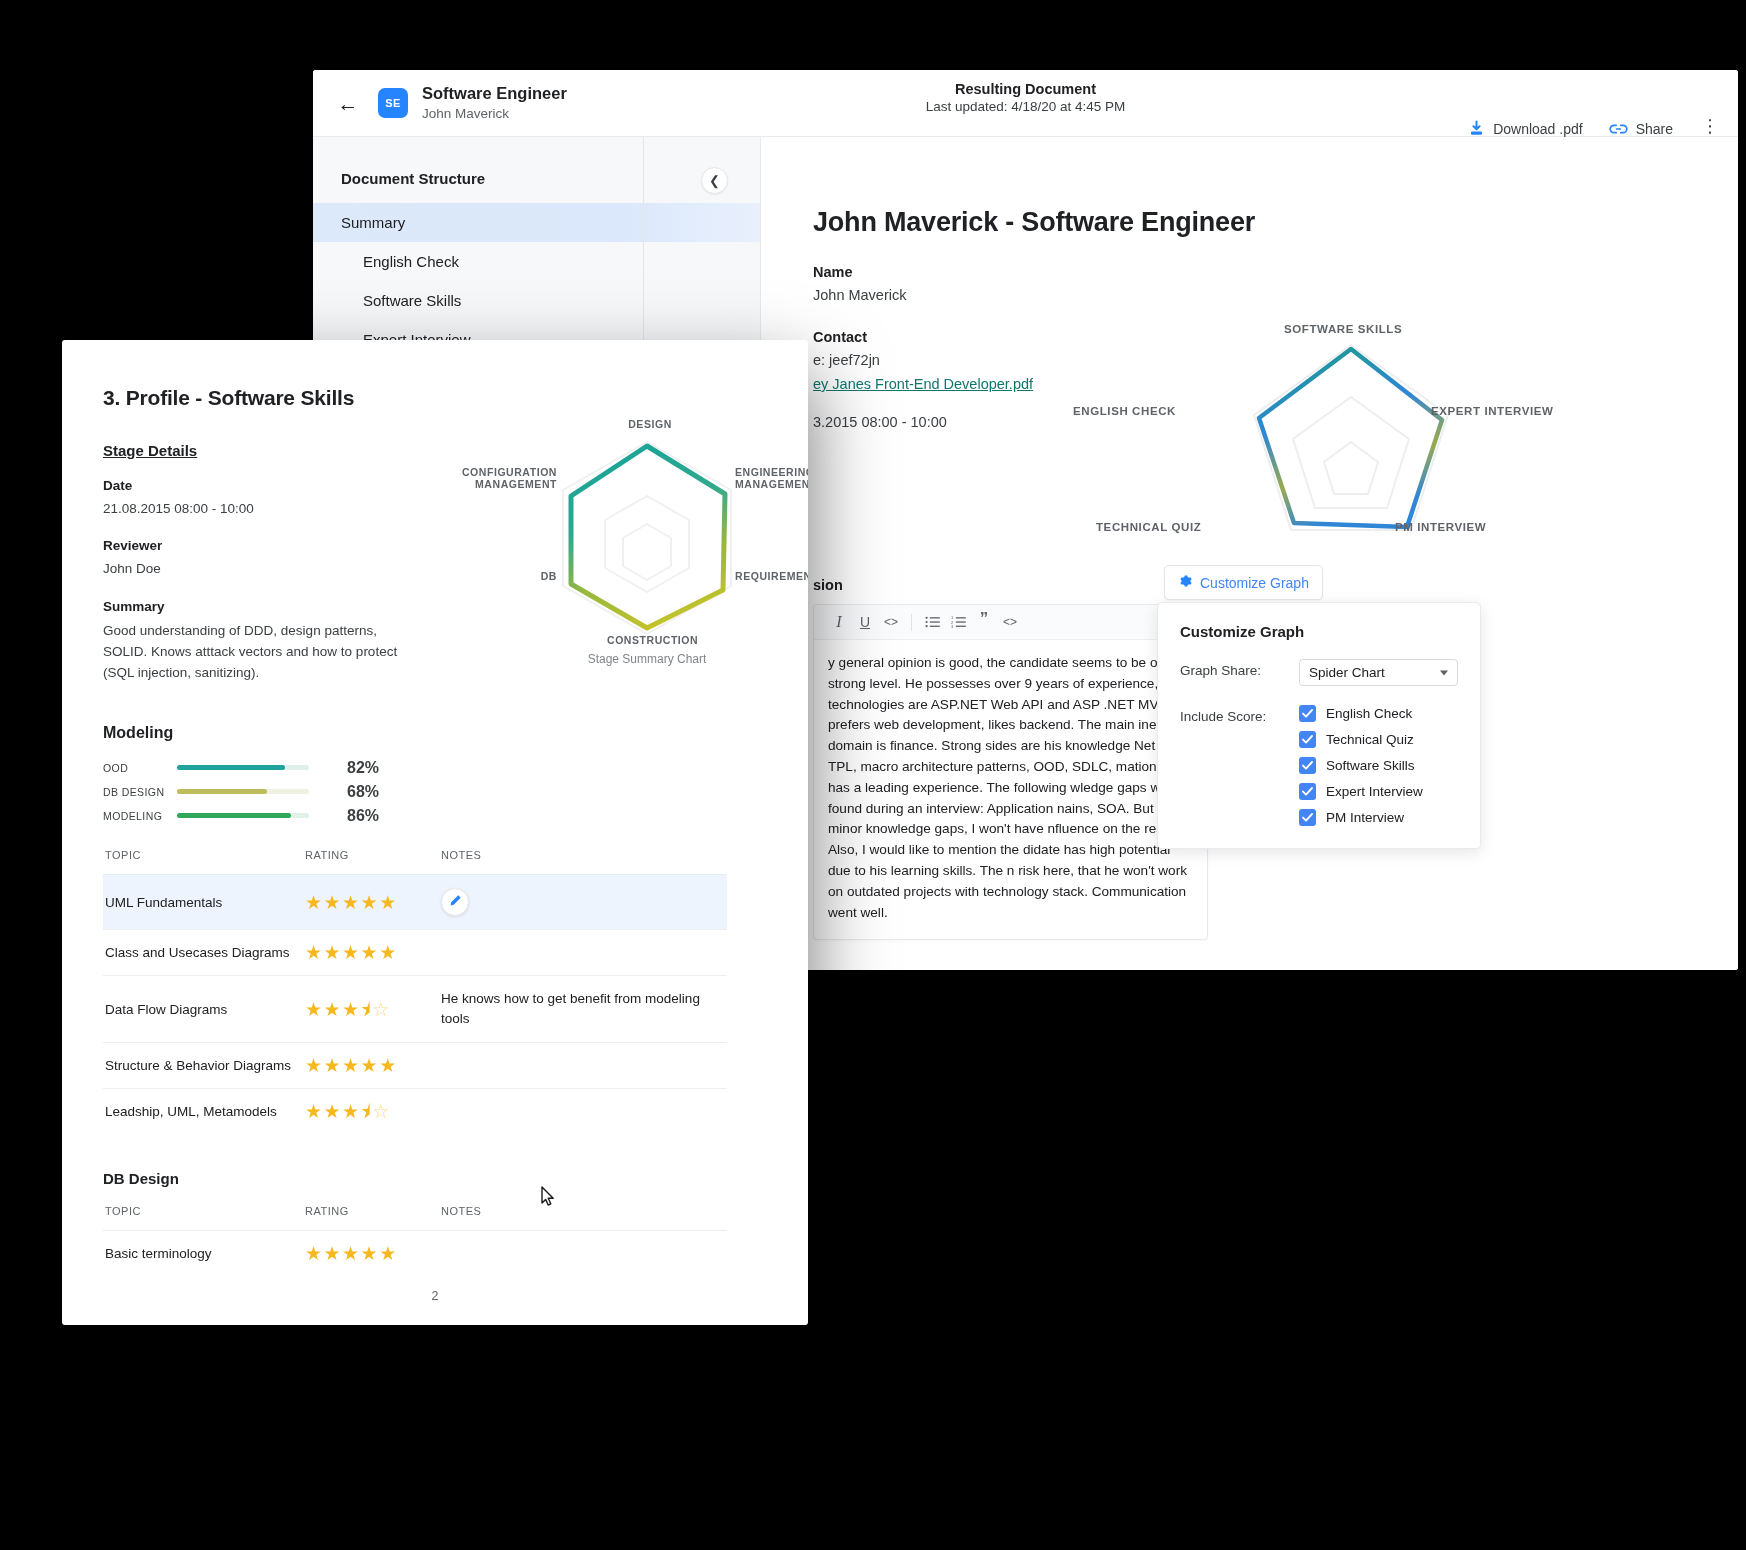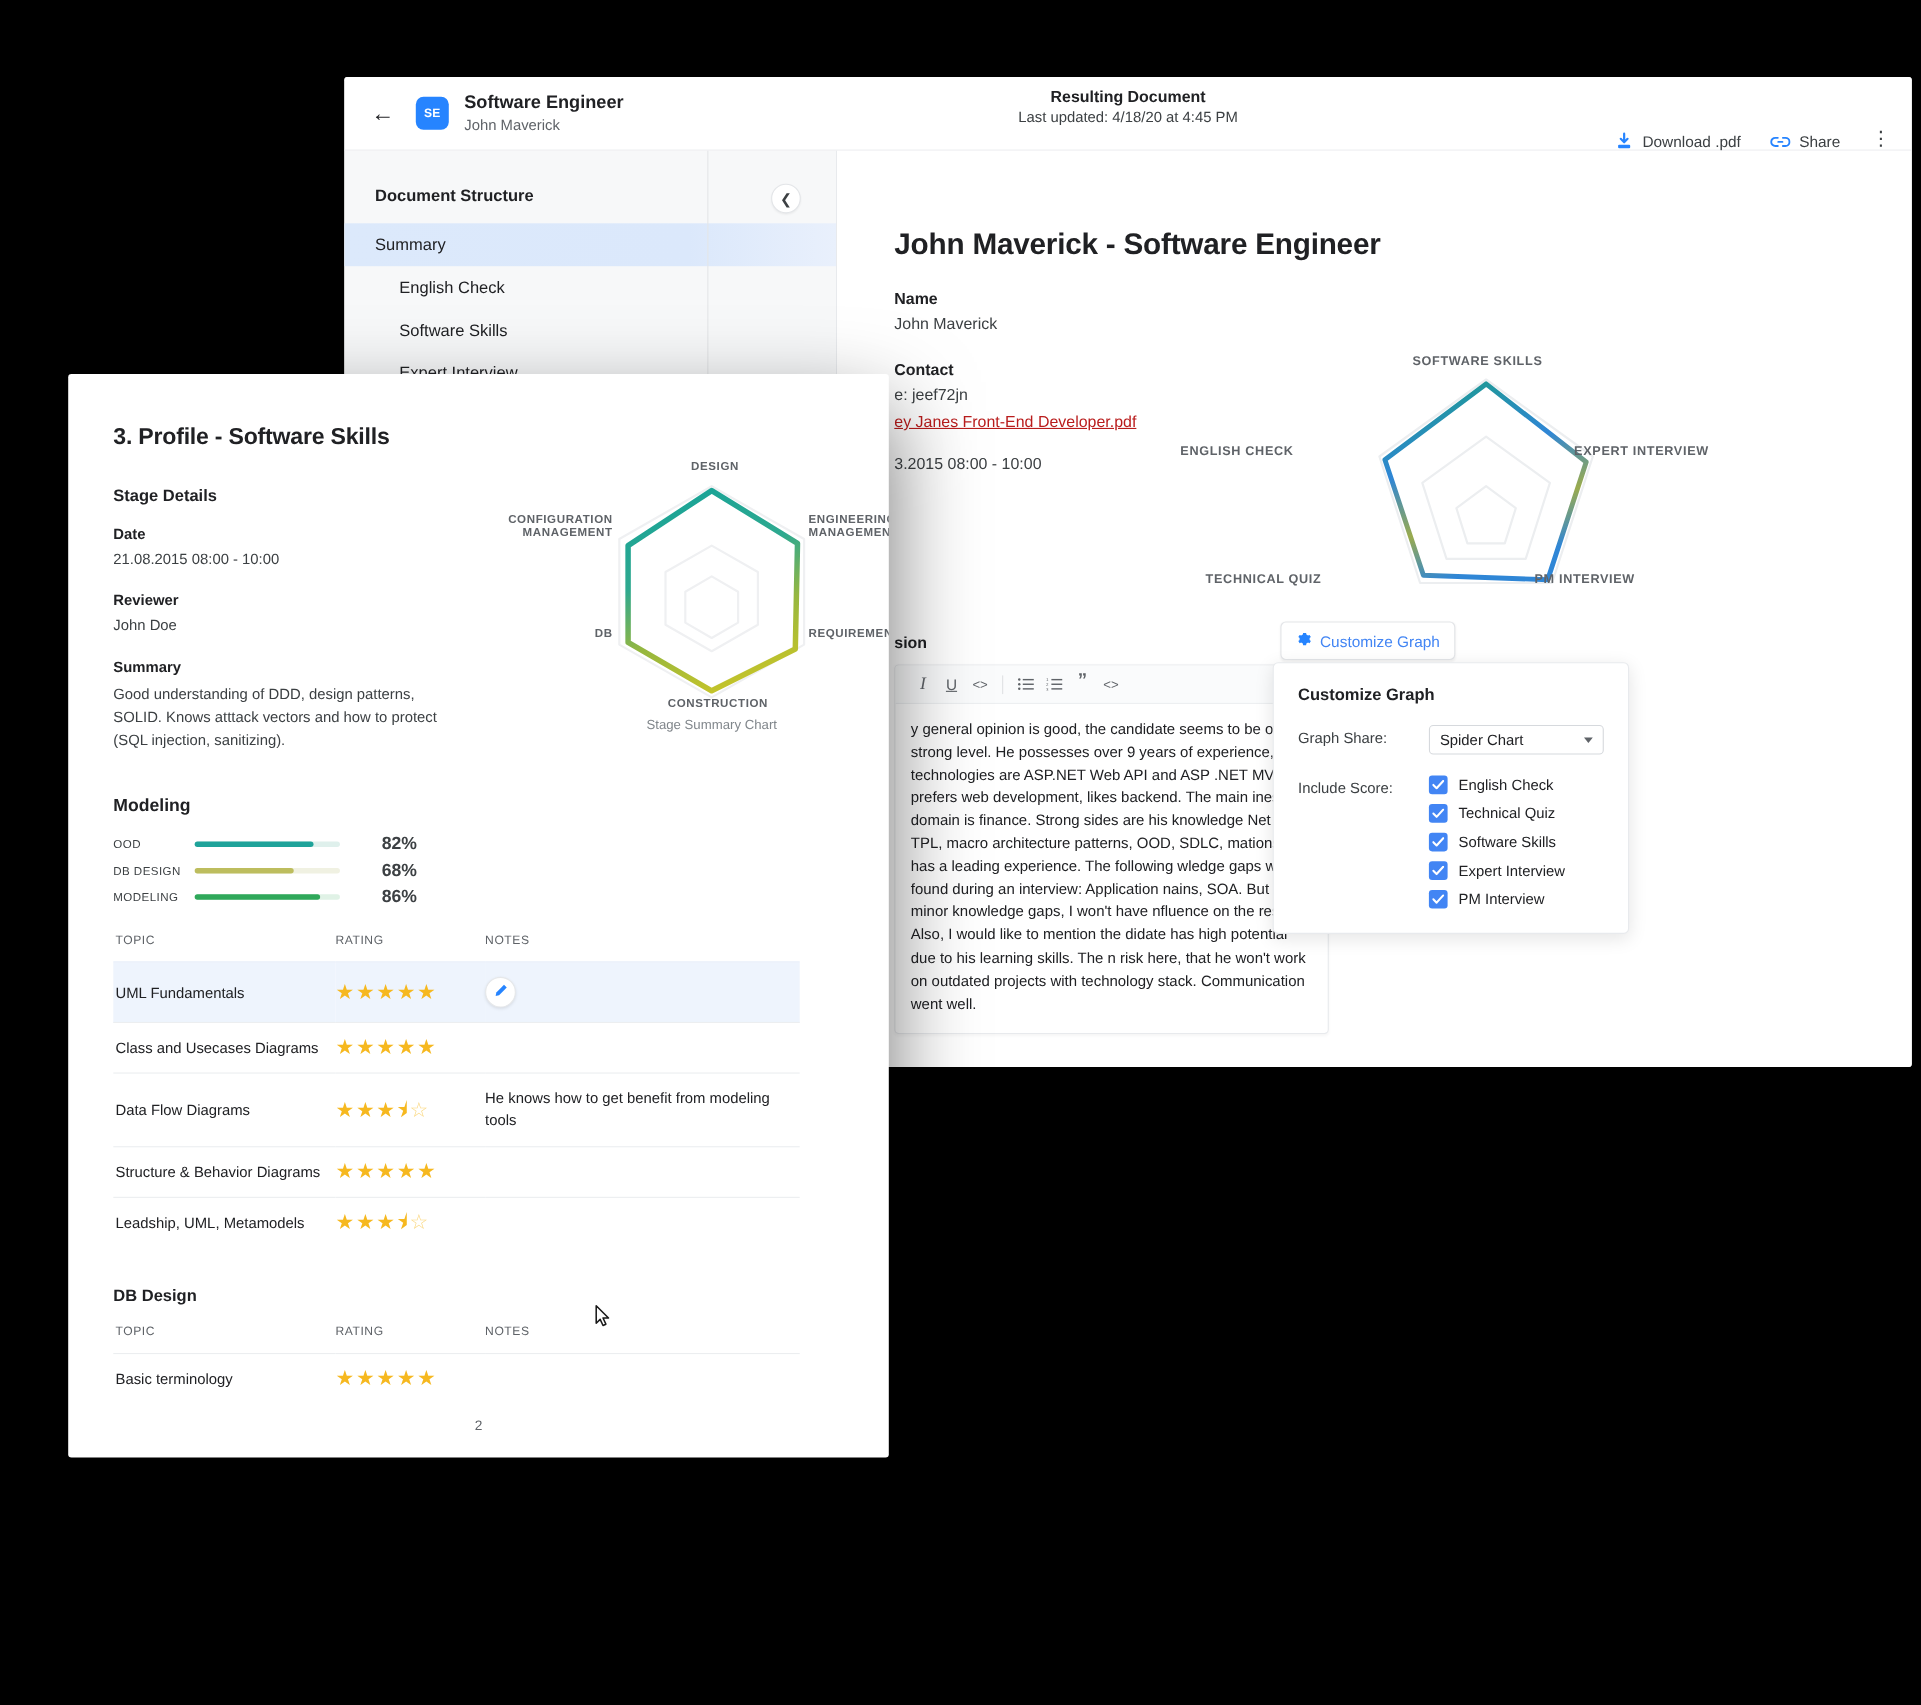--- a/index.html
+++ b/index.html
@@ -76,21 +76,21 @@
   .nav-item.sub { padding-left: 50px; }
   .nav-item.active { background: linear-gradient(90deg,#dce9fb 0%, #dbe8fb 70%, #e9f0fc 100%); }
   .side-divider {
     position: absolute; left: 330px; top: 0; bottom: 0; width: 1px; background: #e4e6e9;
   }
 
   .bw-main { flex: 1; background: #fff; padding: 70px 0 0 52px; position: relative; }
   .doc-h1 { font-size: 27px; font-weight: bold; color: #202124; letter-spacing: -0.2px; }
   .doc-label { font-size: 14.5px; font-weight: bold; color: #202124; margin-top: 26px; }
   .doc-value { font-size: 14.5px; color: #3c4043; margin-top: 7px; }
-  .doc-link { font-size: 14.5px; color: #b91c1c; text-decoration: underline; margin-top: 8px; display:block;}
+  .doc-link { font-size: 14.5px; color: #0f766e; text-decoration: underline; margin-top: 8px; display:block;}
 
   
   .spider-wrap {
     position: absolute; left: 380px; top: 190px; width: 420px; height: 230px;
   }
   .spider-label {
     position: absolute; font-size: 11.5px; letter-spacing: .6px; color: #5f6368; font-weight: bold;
     white-space: nowrap;
   }
 
@@ -152,21 +152,21 @@
 
   
   .front-card {
     position: absolute; left: 62px; top: 340px;
     width: 746px; height: 985px;
     background: #fff; border-radius: 3px; overflow: hidden;
     box-shadow: 0 34px 80px rgba(0,0,0,0.55);
   }
   .fc-inner { padding: 46px 40px 0 41px; }
   .fc-h1 { font-size: 21px; font-weight: bold; color: #202124; letter-spacing: -0.2px; }
-  .fc-h2 { font-size: 15px; font-weight: bold; color: #202124; margin-top: 32px; }
+  .fc-h2 { font-size: 15px; font-weight: bold; color: #202124; margin-top: 32px; text-decoration: underline; }
   .fc-lbl { font-size: 13.5px; font-weight: bold; color: #202124; margin-top: 19px; }
   .fc-val { font-size: 13.5px; color: #3c4043; margin-top: 6px; line-height: 1.5; }
   .fc-summary-text { font-size: 13.5px; color: #3c4043; margin-top: 6px; line-height: 1.57; max-width: 312px; }
 
   .hex-wrap { position: absolute; left: 405px; top: 80px; width: 380px; height: 260px; }
   .hex-label {
     position: absolute; font-size: 10.5px; letter-spacing: .55px; color: #5f6368;
     font-weight: bold; white-space: nowrap; text-align: center;
   }
   .hex-caption {

